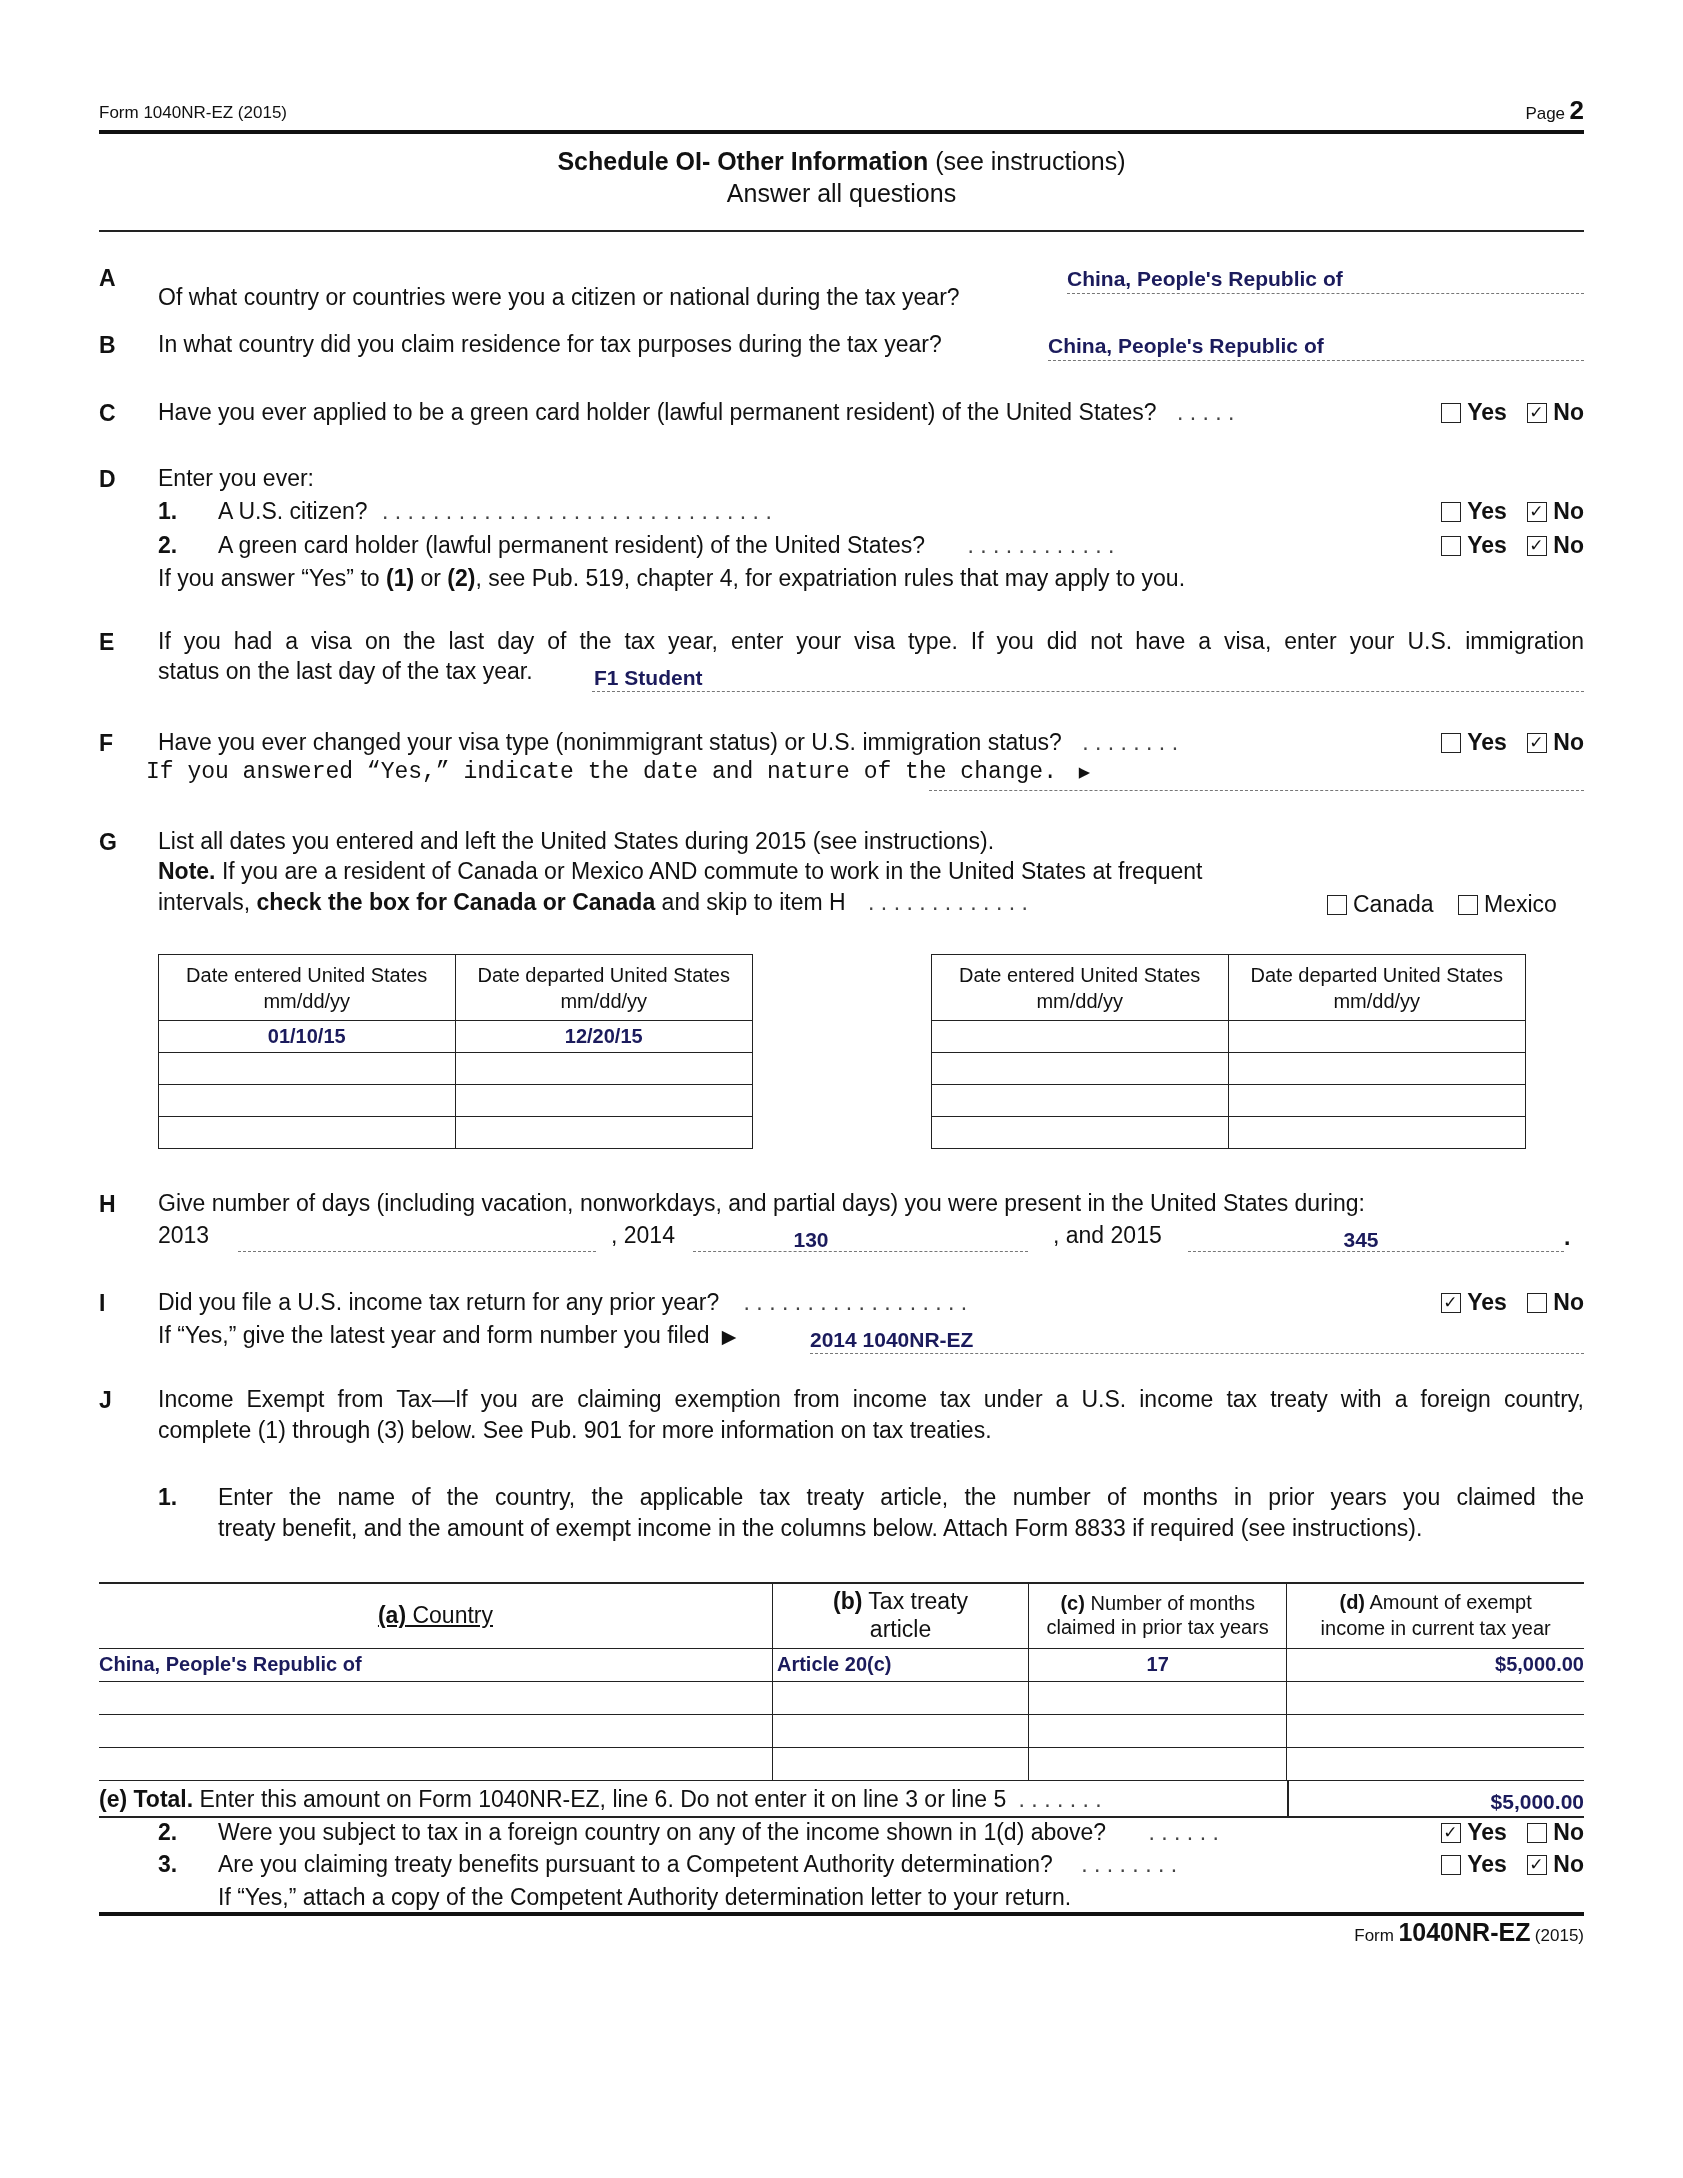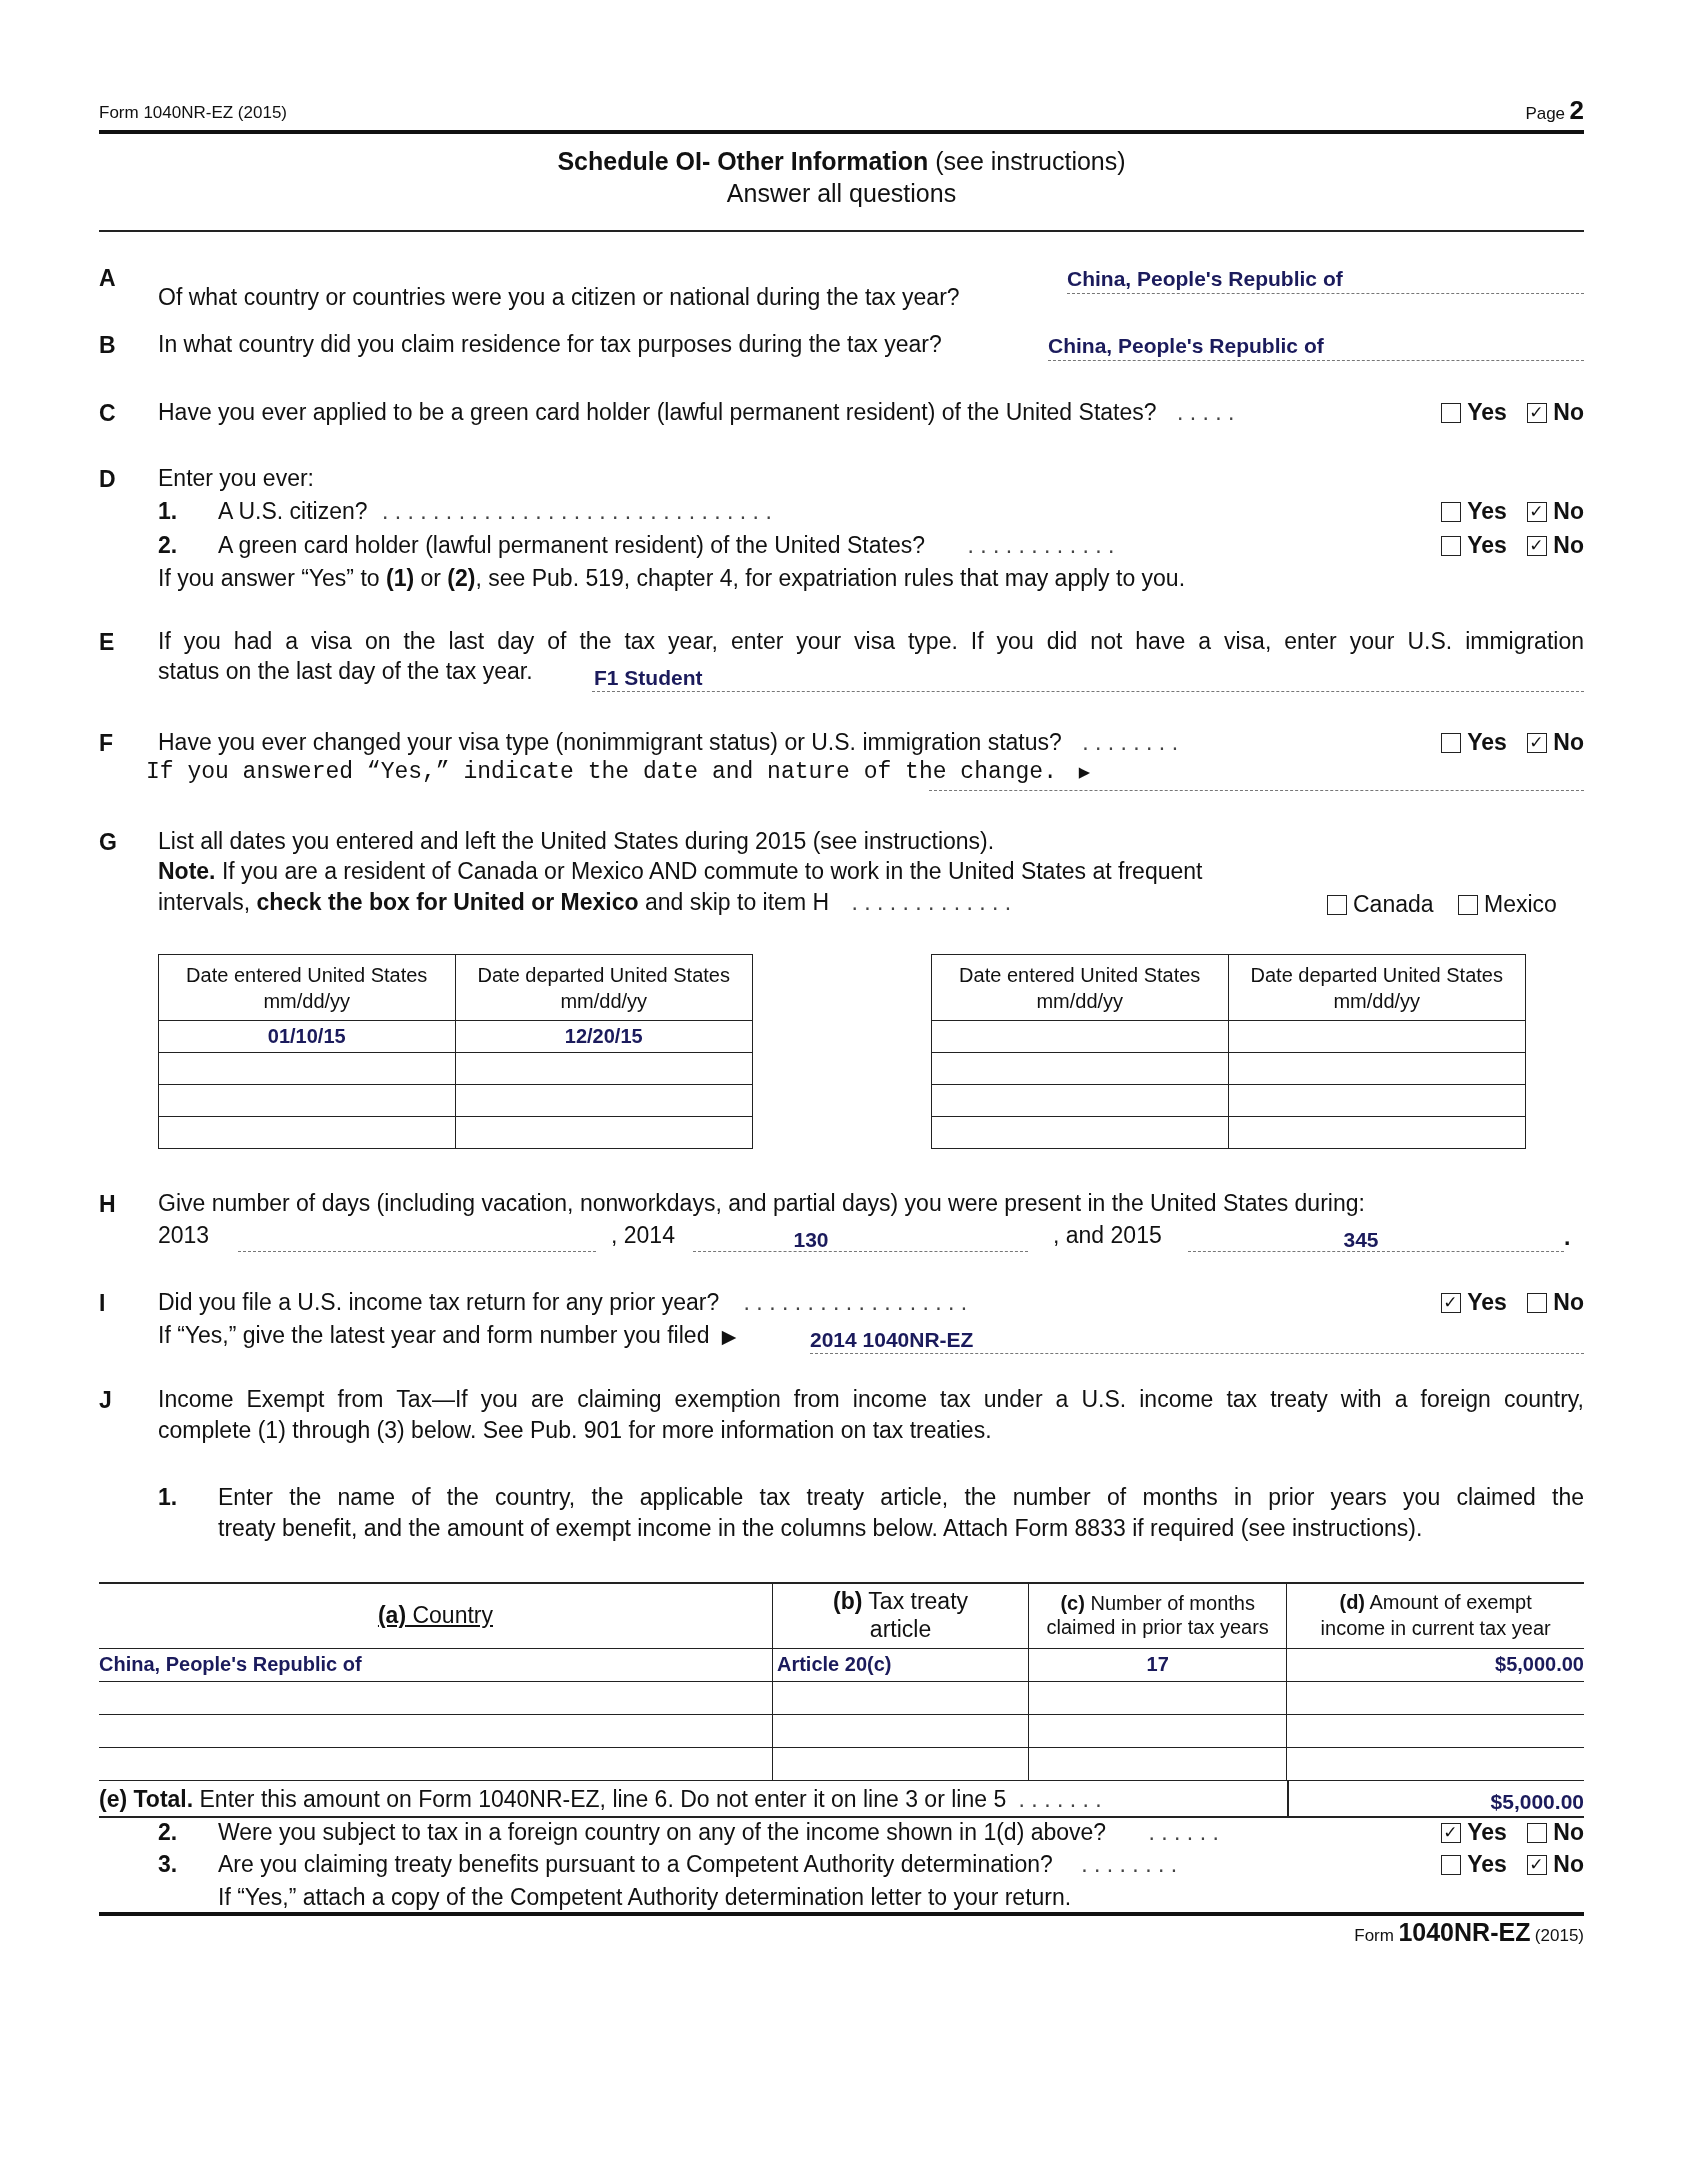--- a/index.html
+++ b/index.html
@@ -115,21 +115,21 @@
   <div class="fill" style="height:22px;"></div>
   <div class="dash"></div>
 </div>
 
 <div class="abs lt" style="left:99px; top:829px;">G</div>
 <div class="abs t" style="left:158px; top:827px;">List all dates you entered and left the United States during 2015 (see instructions).</div>
 <div class="abs t" style="left:158px; top:857px;">
   <b>Note.</b><span> If you are a resident of Canada or Mexico AND commute to work in the United States at frequent</span>
 </div>
 <div class="abs t" style="left:158px; top:888px;">
-  <span>intervals, </span><b>check the box for United or Mexico</b><span> and skip to item H</span>
+  <span>intervals, </span><b>check the box for Canada or Canada</b><span> and skip to item H</span>
   <span class="dots" style="margin-left:16px;">. . . . . . . . . . . . .</span>
 </div>
 <div class="abs" style="left:1327px; top:891px; white-space:nowrap; font-size:23px;">
   <span><span class="cb" id="g-canada"></span><span>Canada</span></span>
   <span style="margin-left:18px;"><span class="cb" id="g-mexico"></span><span>Mexico</span></span>
 </div>
 
 <table class="dt" style="left:158px; top:954px; width:595px;">
   <colgroup>
       <col style="width:297px">

